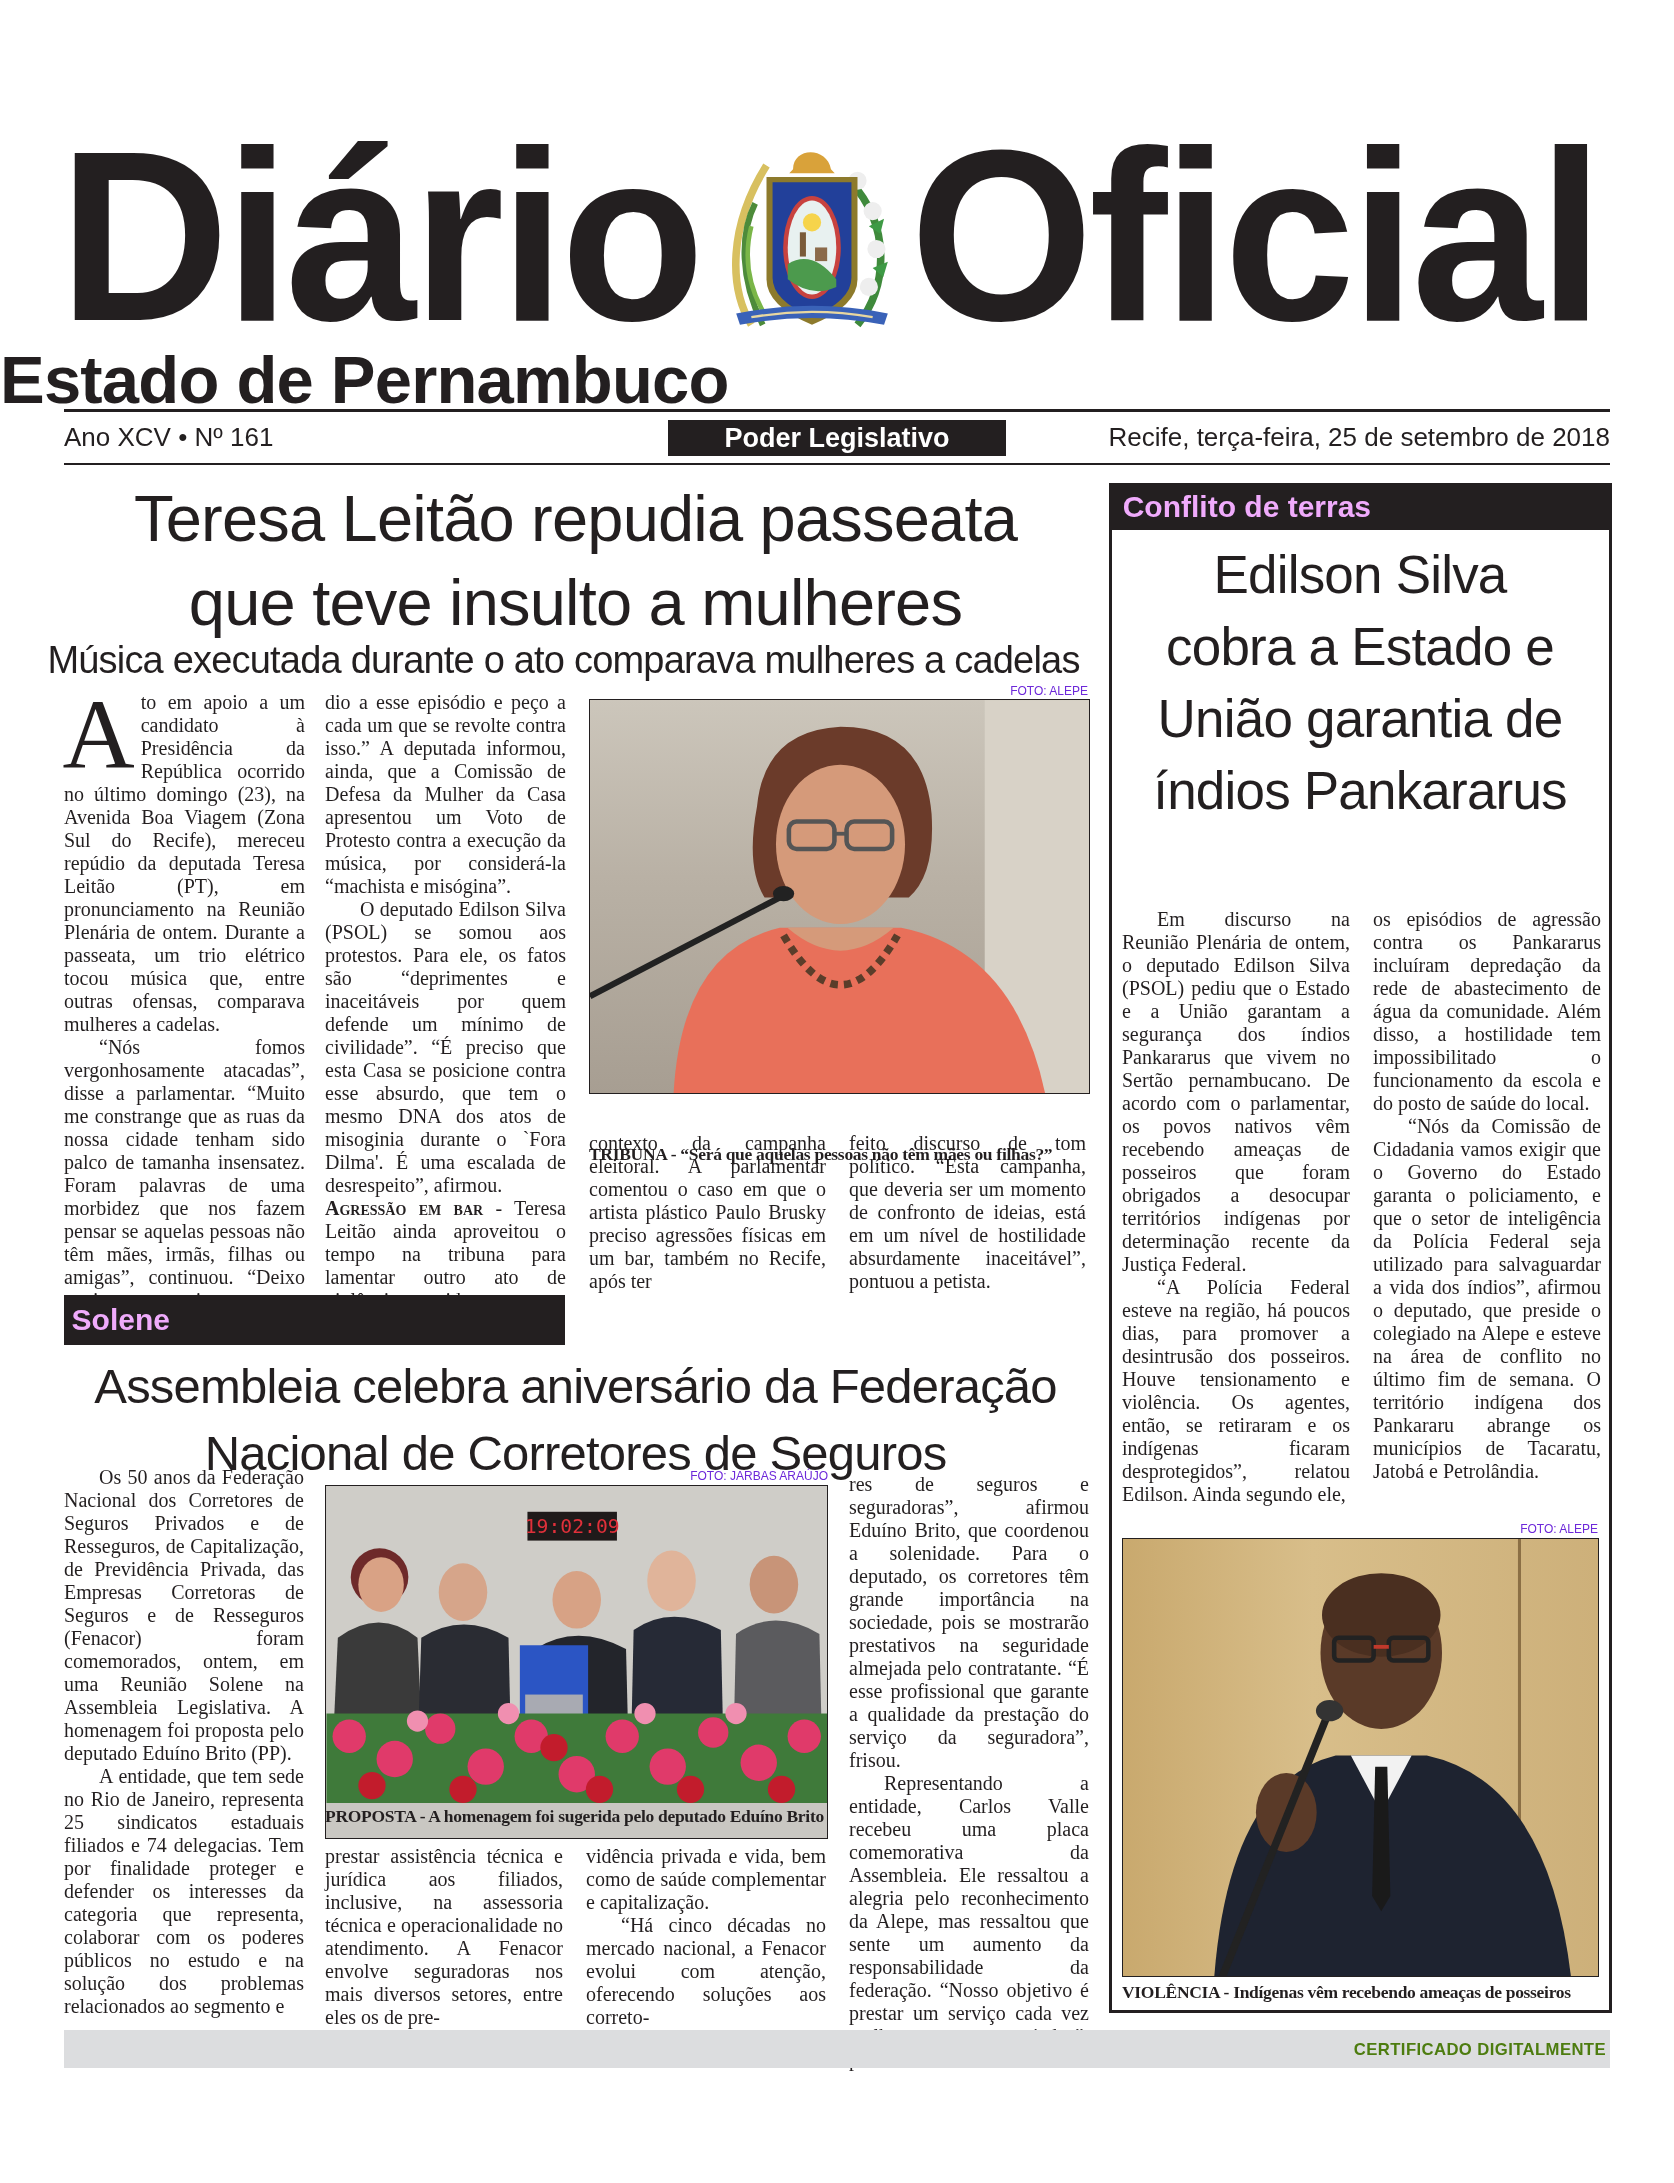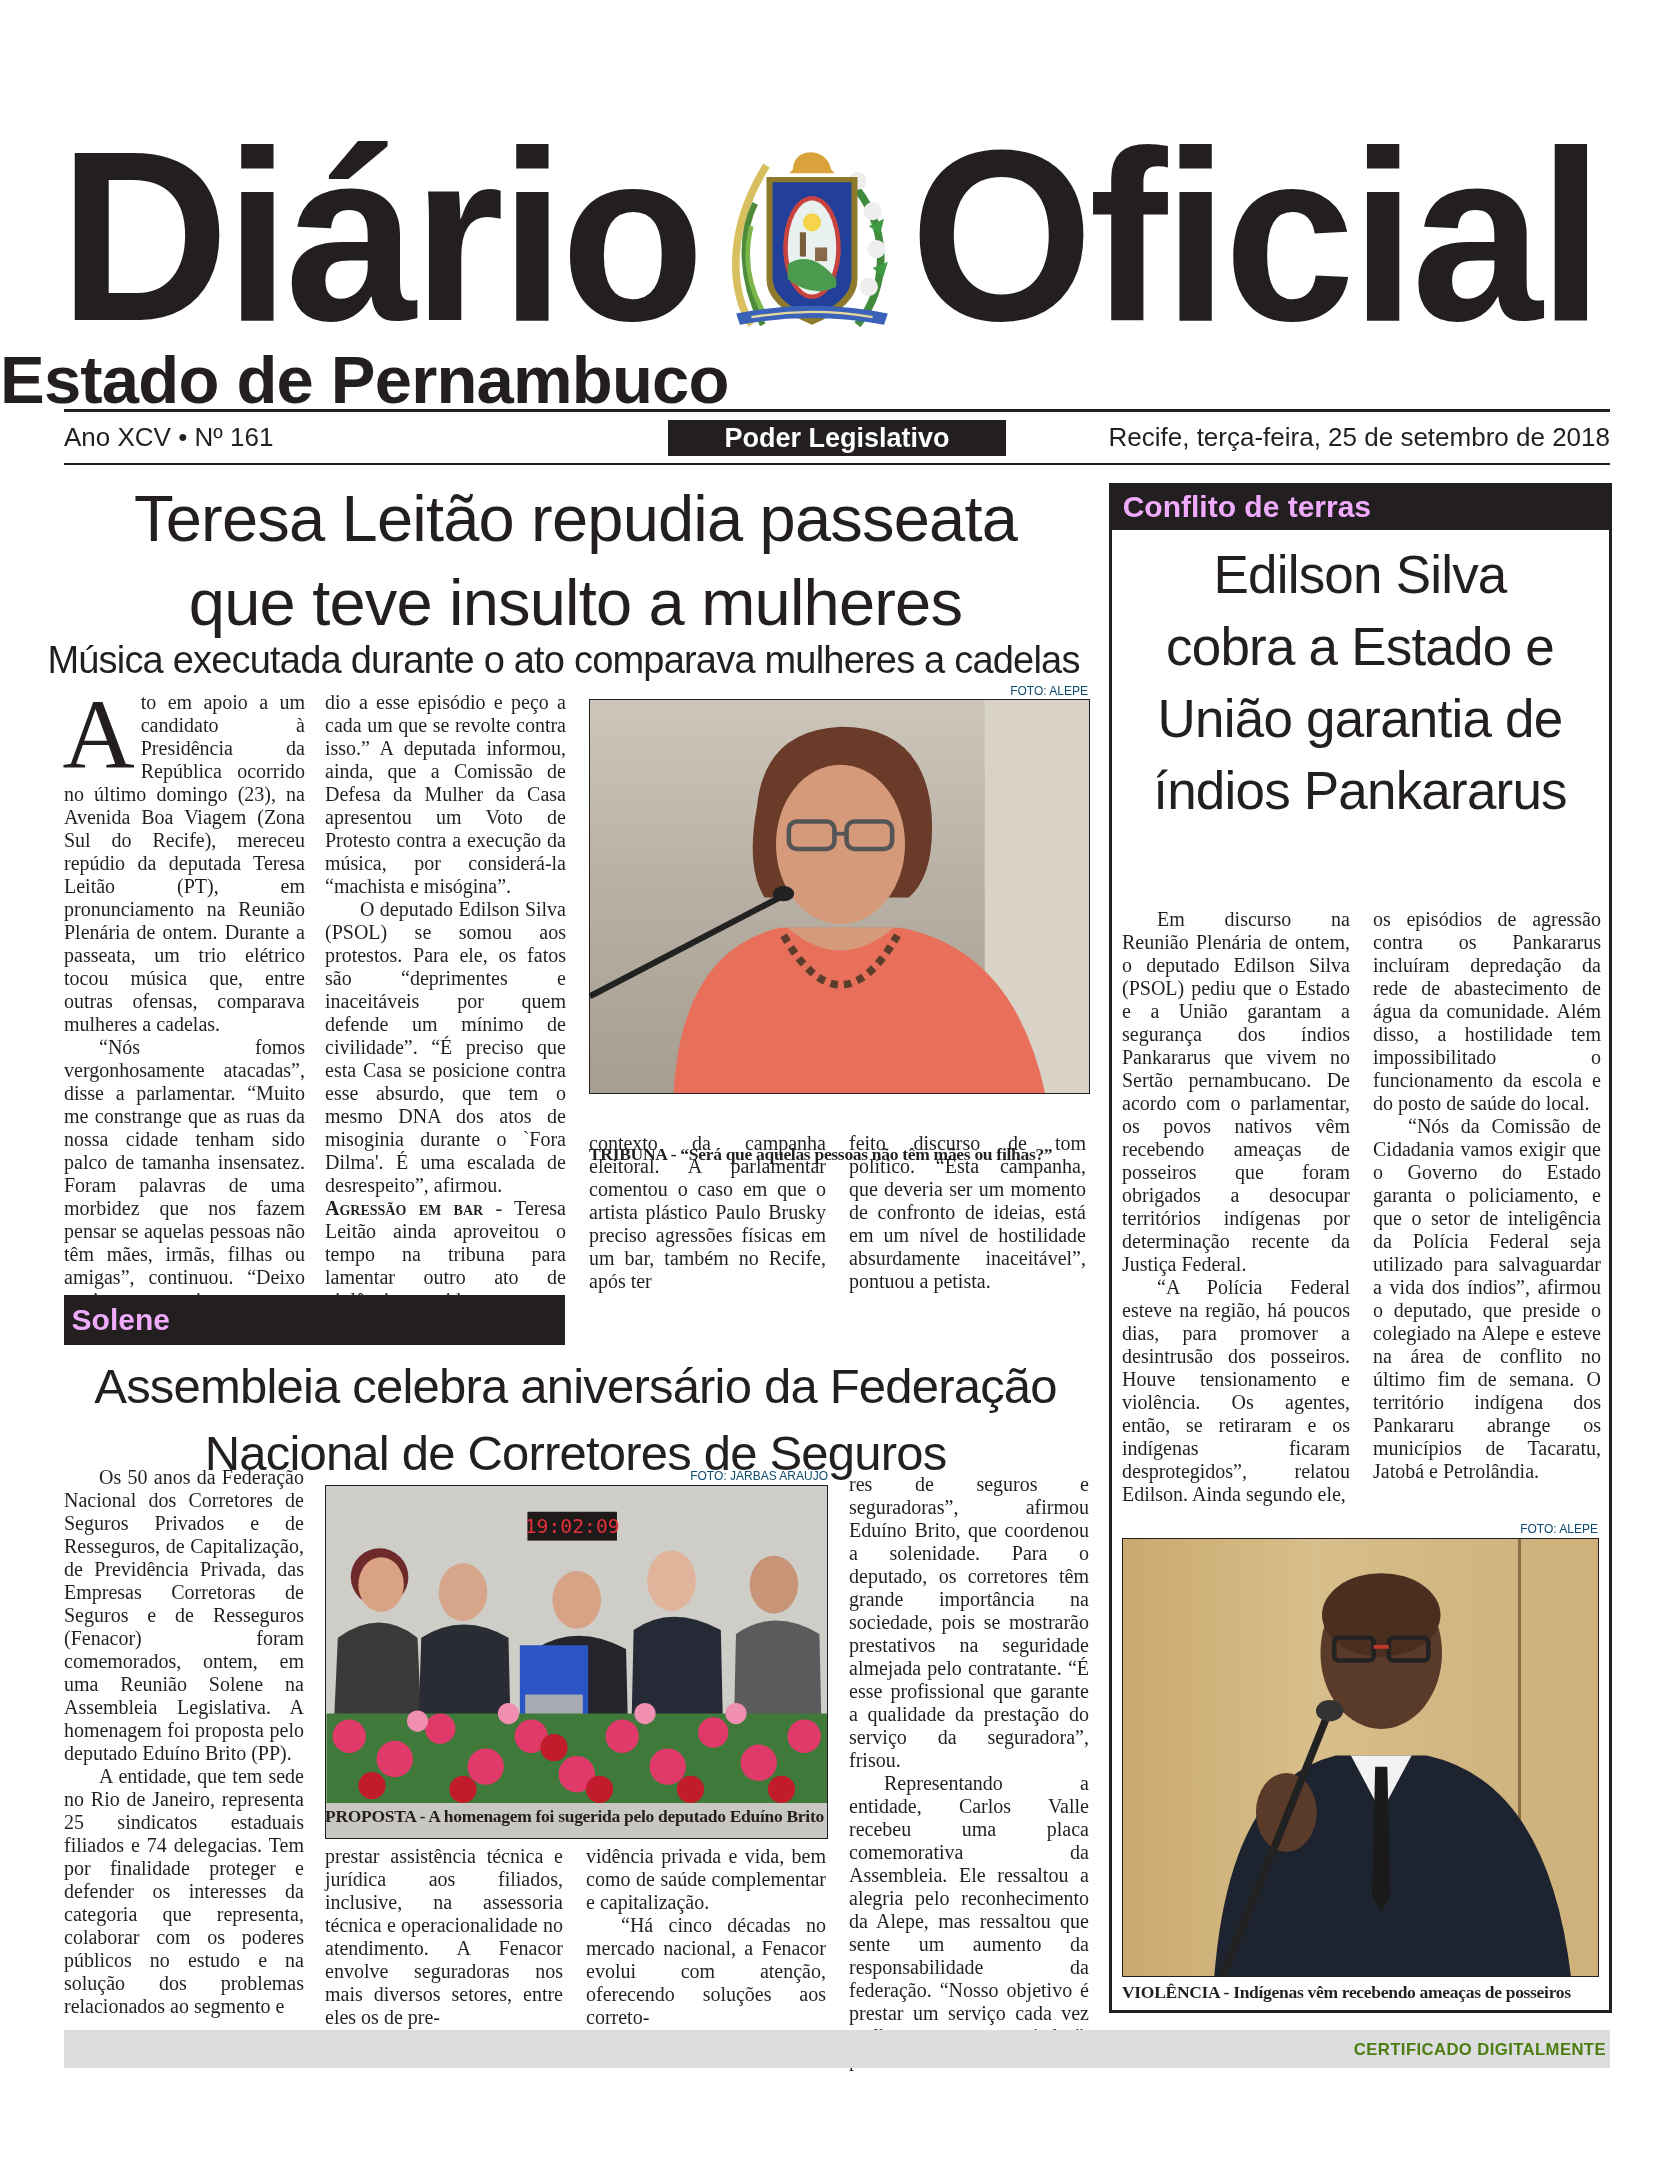--- a/index.html
+++ b/index.html
@@ -21,21 +21,21 @@
   .rule { background: #231f20; height: 3px; }
   .meta-left { left: 64px; top: 422px; font-size: 26px; line-height: 30px; }
   .meta-right { right: 64px; top: 422px; font-size: 26px; line-height: 30px; text-align: right; }
   .poder { left: 668px; top: 420px; width: 338px; height: 36px; background: #231f20; color: #fff;
     font-size: 27px; line-height: 36px; text-align: center; font-weight: 700; }
 
   
   .hl { font-family: "Liberation Sans", sans-serif; text-align: center; color: #231f20; }
   .hl1 { left: 59px; top: 477px; width: 1033px; font-size: 65px; line-height: 84px; letter-spacing: -0.8px; }
   .deck { left: 47px; top: 638px; width: 1033px; font-size: 38px; line-height: 44px; letter-spacing: -0.8px; font-weight: 400; }
-  .credit { font-family: "Liberation Sans", sans-serif; font-size: 12px; line-height: 13.7px; text-align: right; color: #0c4a6e; }
+  .credit { font-family: "Liberation Sans", sans-serif; font-size: 12px; line-height: 13.7px; text-align: right; color: #6d28d9; }
 
   .col { font-size: 20px; line-height: 23px; text-align: justify; hyphens: manual; }
   .col p { text-indent: 35px; }
   .col p.noindent { text-indent: 0; }
   .dropcap { float: left; font-size: 100px; line-height: 76px; margin: 6px 6px 0 -1.5px; font-weight: 400; }
   .smallcaps { font-variant: small-caps; font-weight: 700; }
 
   .photo { overflow: hidden; border: 1.5px solid #231f20; }
   .caption { font-weight: 700; font-size: 17.5px; line-height: 21px; letter-spacing: -0.3px; white-space: nowrap; }
 

